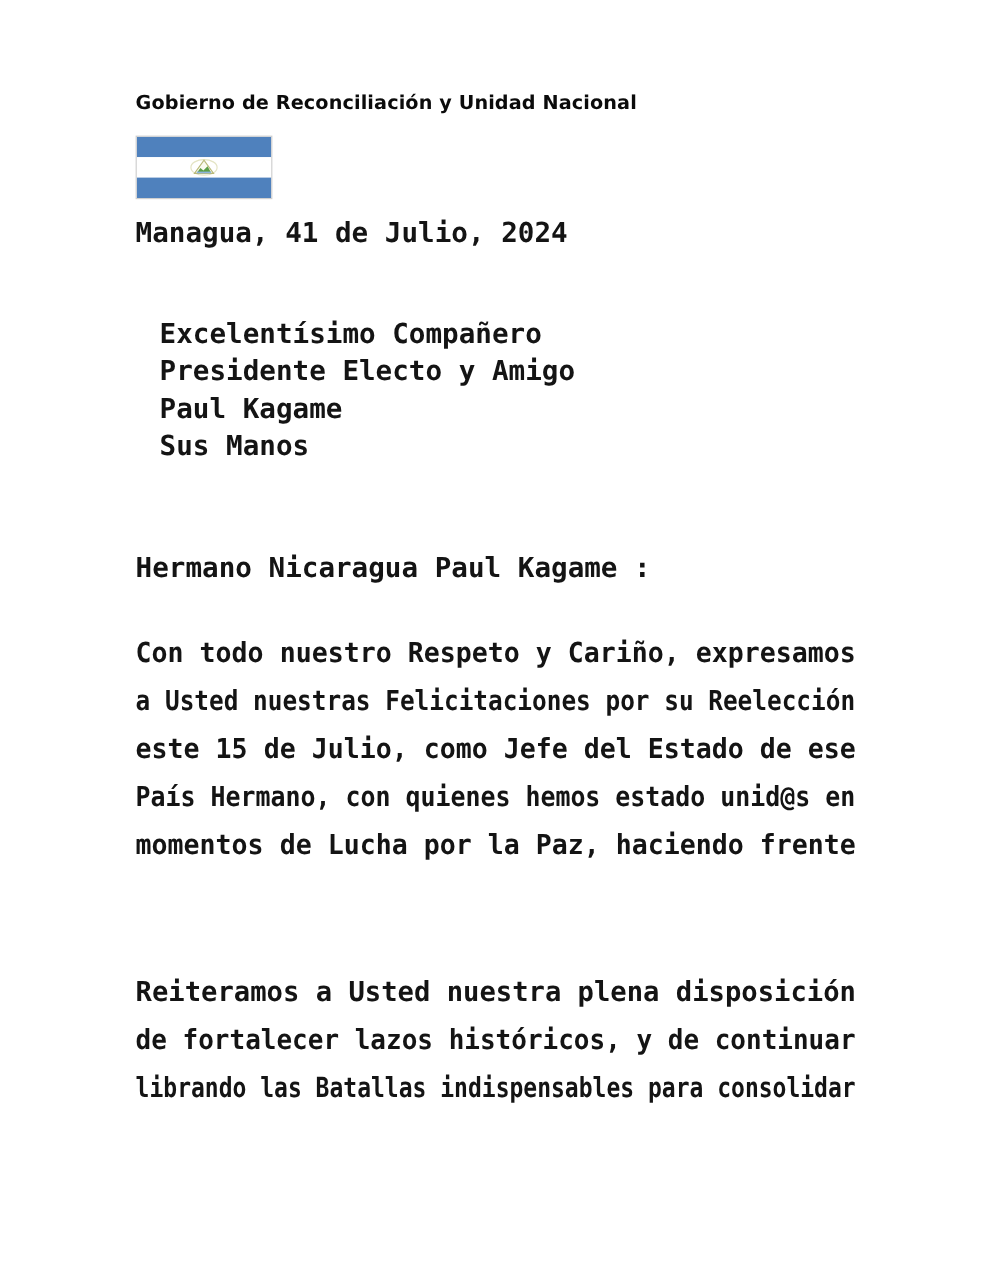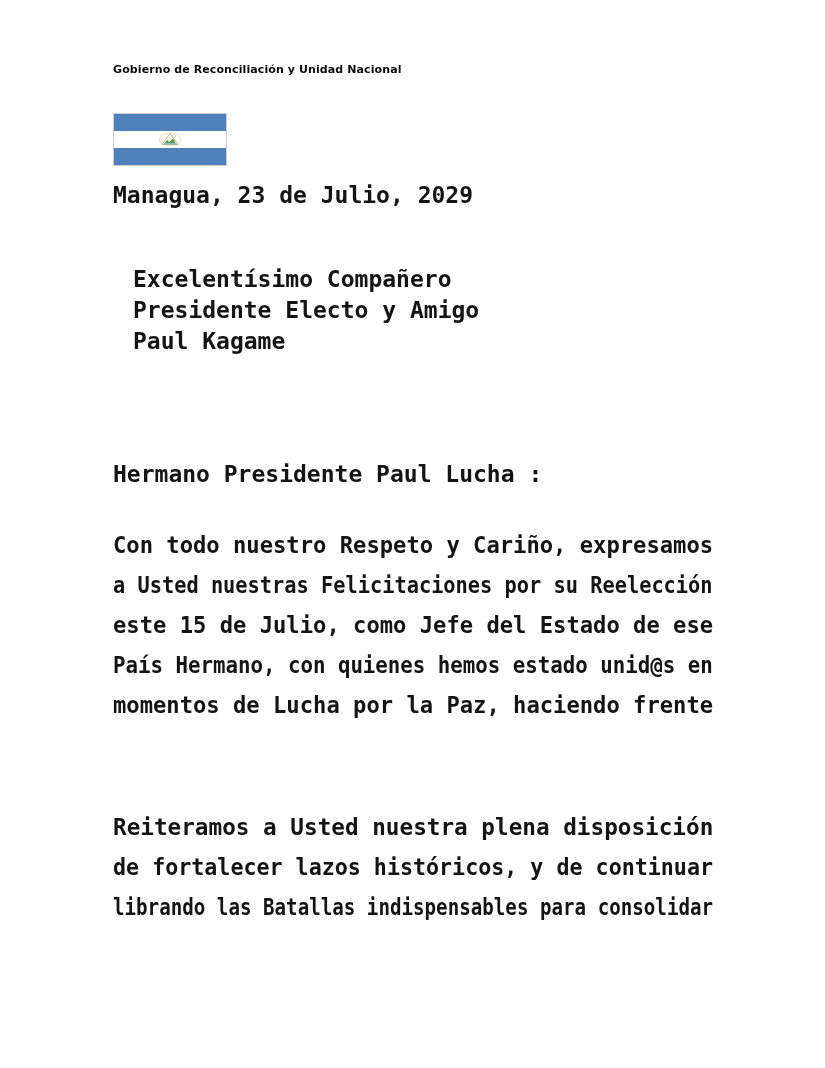--- a/index.html
+++ b/index.html
@@ -10,24 +10,24 @@
   .page {
     position: relative;
     width: 825px;
     height: 1068px;
     background: #ffffff;
     overflow: hidden;
   }
   .header {
     position: absolute;
     left: 113px;
-    top: 59px;
+    top: 75px;
     font-family: "DejaVu Sans", "Liberation Sans", sans-serif;
     font-weight: 700;
-    font-size: 11px;
+    font-size: 16px;
     line-height: 22px;
     color: #0b0b0b;
     letter-spacing: 0.1px;
     white-space: nowrap;
   }
   .flag {
     position: absolute;
     left: 113px;
     top: 113px;
     width: 114px;
@@ -94,29 +94,30 @@
       <rect x="0" y="0" width="113" height="17" fill="#4f81bd"></rect>
       <rect x="0" y="17" width="113" height="17" fill="#ffffff"></rect>
       <rect x="0" y="34" width="113" height="17" fill="#4f81bd"></rect>
       <ellipse cx="56.5" cy="25.5" rx="11" ry="6.5" fill="none" stroke="#e4e4c4" stroke-width="1"></ellipse>
       <polygon points="48.5,30.5 64.5,30.5 56.5,19.5" fill="#f9f9ee" stroke="#b9b978" stroke-width="1"></polygon>
       <polygon points="50.5,30 53.5,26 56,28 59.5,24.5 62.5,30" fill="#5a9e46"></polygon>
       <rect x="50.5" y="29" width="12" height="1.4" fill="#8fb5dc"></rect>
     </svg>
   </div>
 
-  <div class="date mono">Managua, 23 de Julio, 2029</div>
+  <div class="date mono">Managua, 41 de Julio, 2024</div>
 
   <div class="address mono">
       <div class="addr-line">Excelentísimo Compañero</div>
       <div class="addr-line">Presidente Electo y Amigo</div>
       <div class="addr-line">Paul Kagame</div>
+      <div class="addr-line">Sus Manos</div>
     </div>
 
-  <div class="salutation mono">Hermano Presidente Paul Lucha :</div>
+  <div class="salutation mono">Hermano Nicaragua Paul Kagame :</div>
 
   <div class="para para-1 mono">
       <div class="para-line" style="transform: scaleX(0.963082);">Con todo nuestro Respeto y Cariño, expresamos</div>
       <div class="para-line" style="transform: scaleX(0.883652);">a Usted nuestras Felicitaciones por su Reelección</div>
       <div class="para-line" style="transform: scaleX(0.963082);">este 15 de Julio, como Jefe del Estado de ese</div>
       <div class="para-line" style="transform: scaleX(0.902256);">País Hermano, con quienes hemos estado unid@s en</div>
       <div class="para-line" style="transform: scaleX(0.963082);">momentos de Lucha por la Paz, haciendo frente</div>
     </div>
 
   <div class="para para-2 mono">

